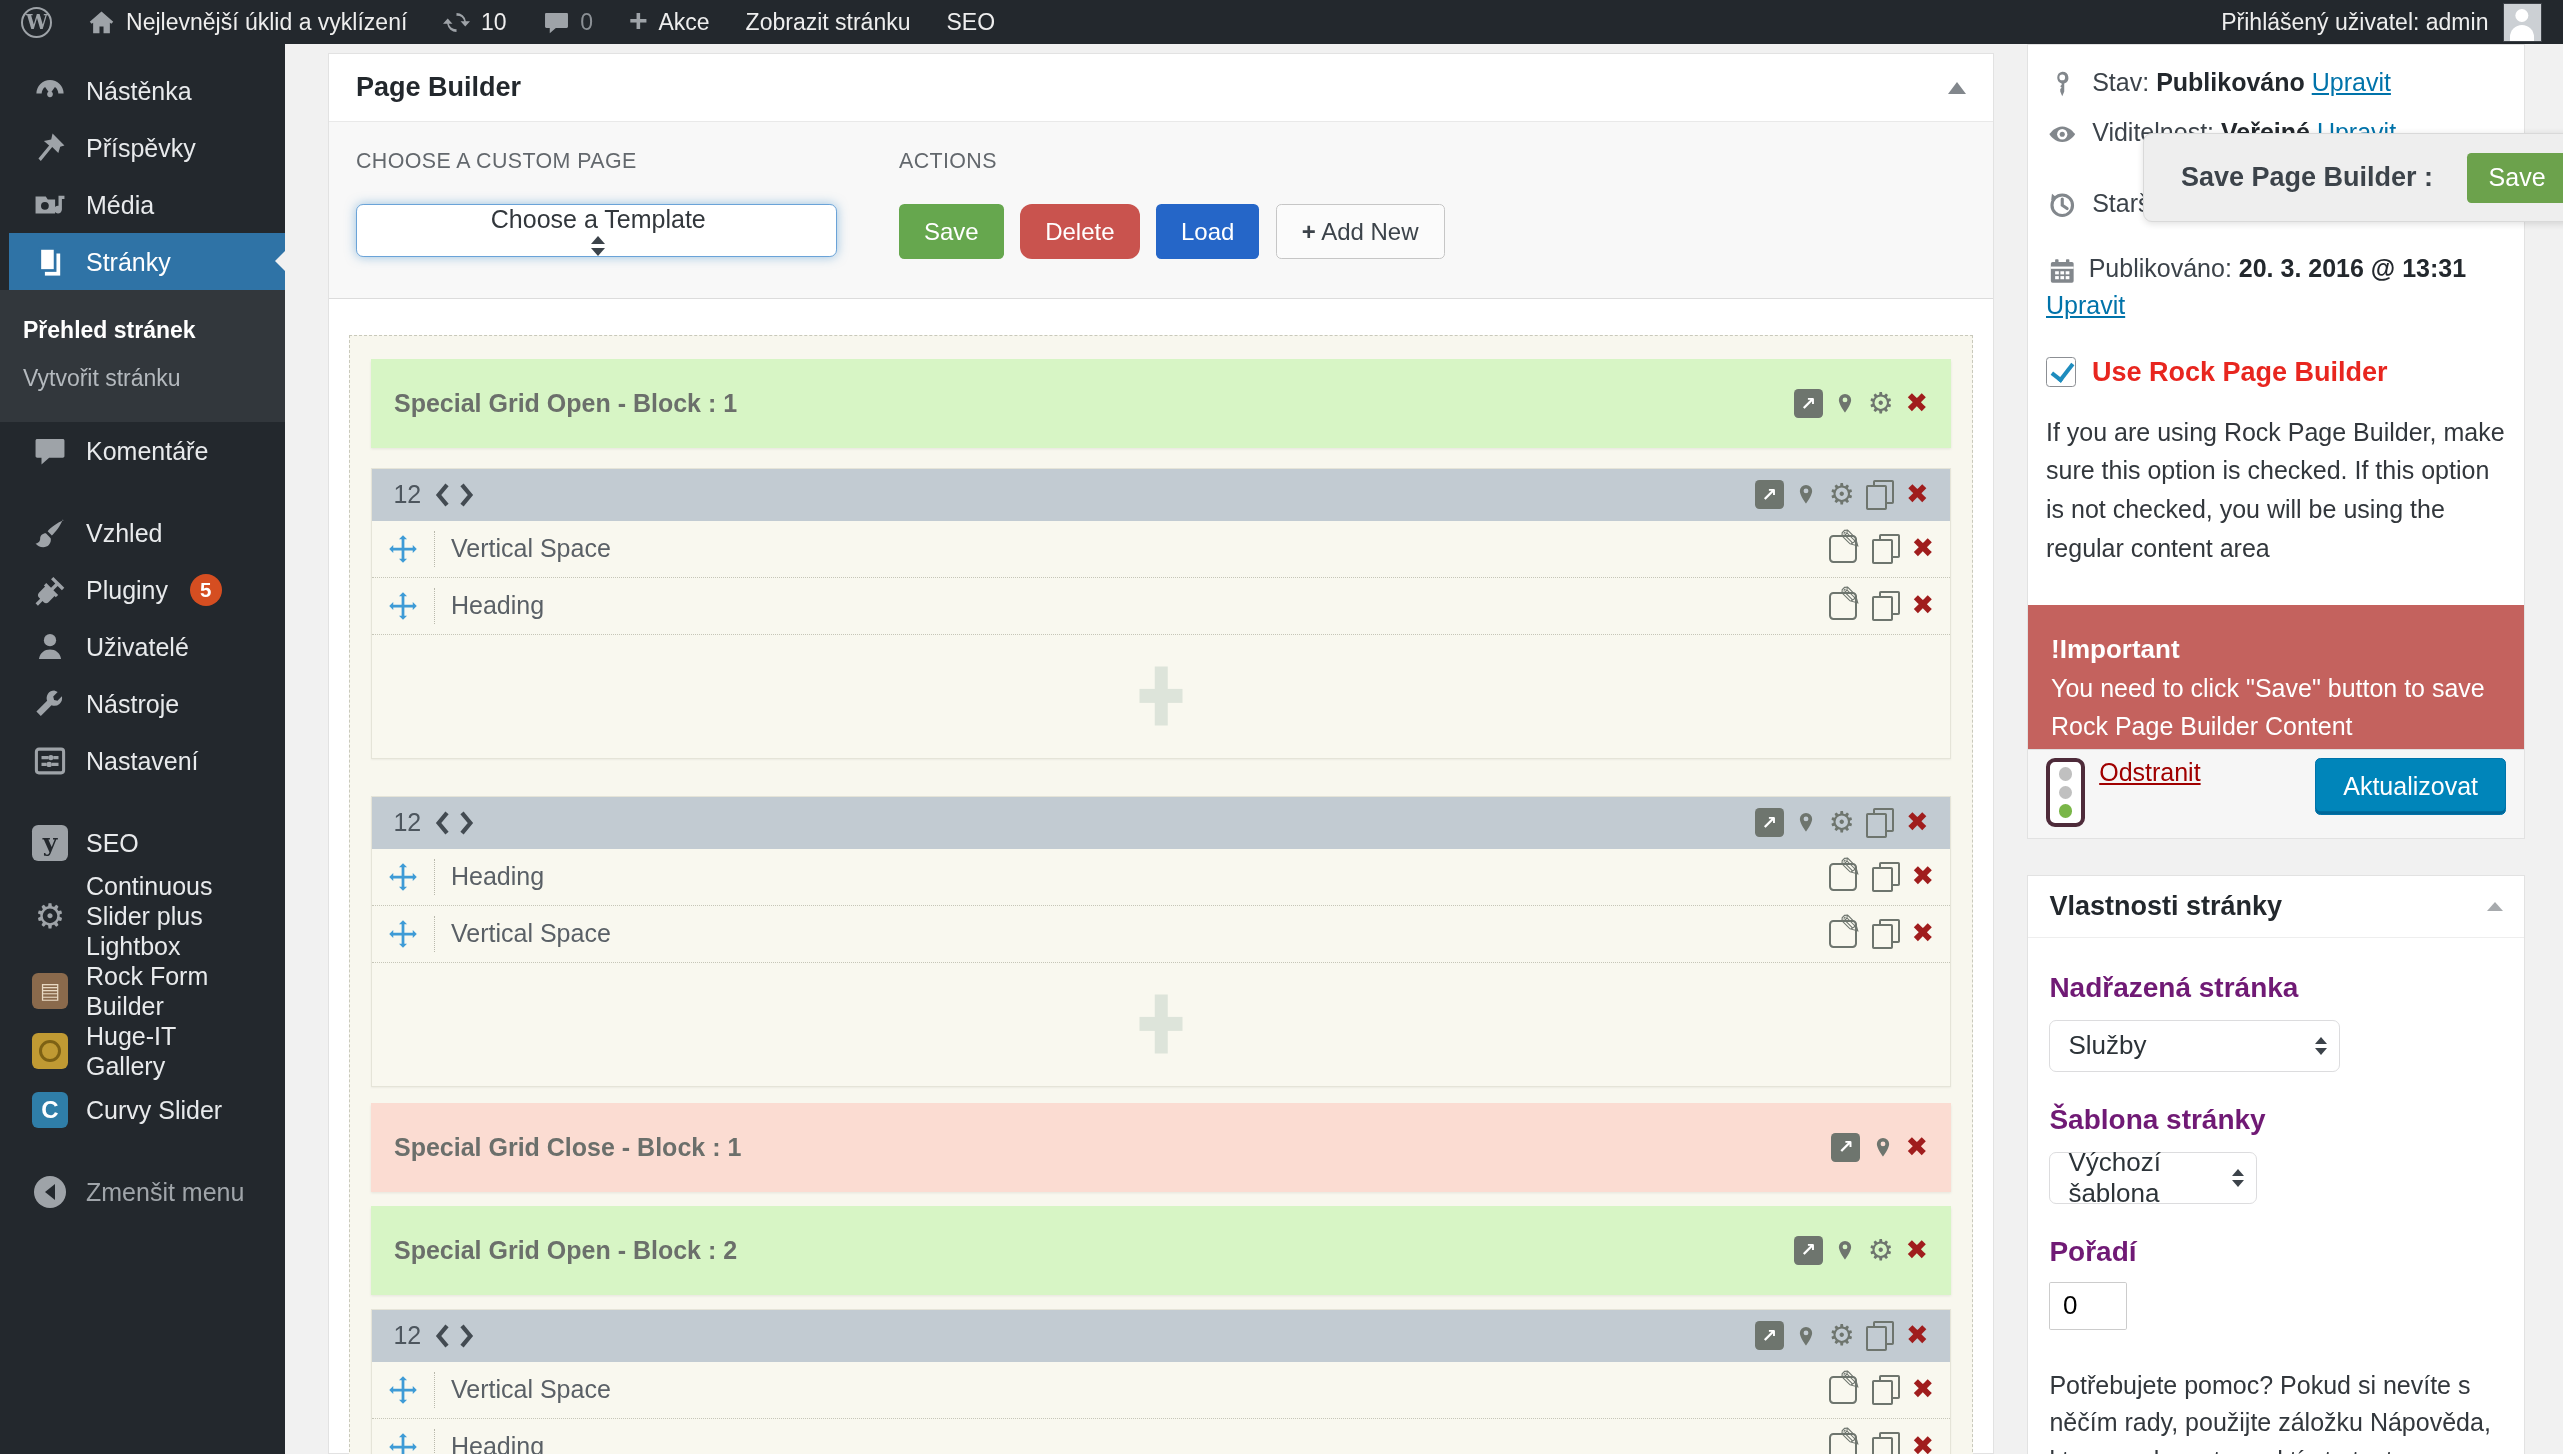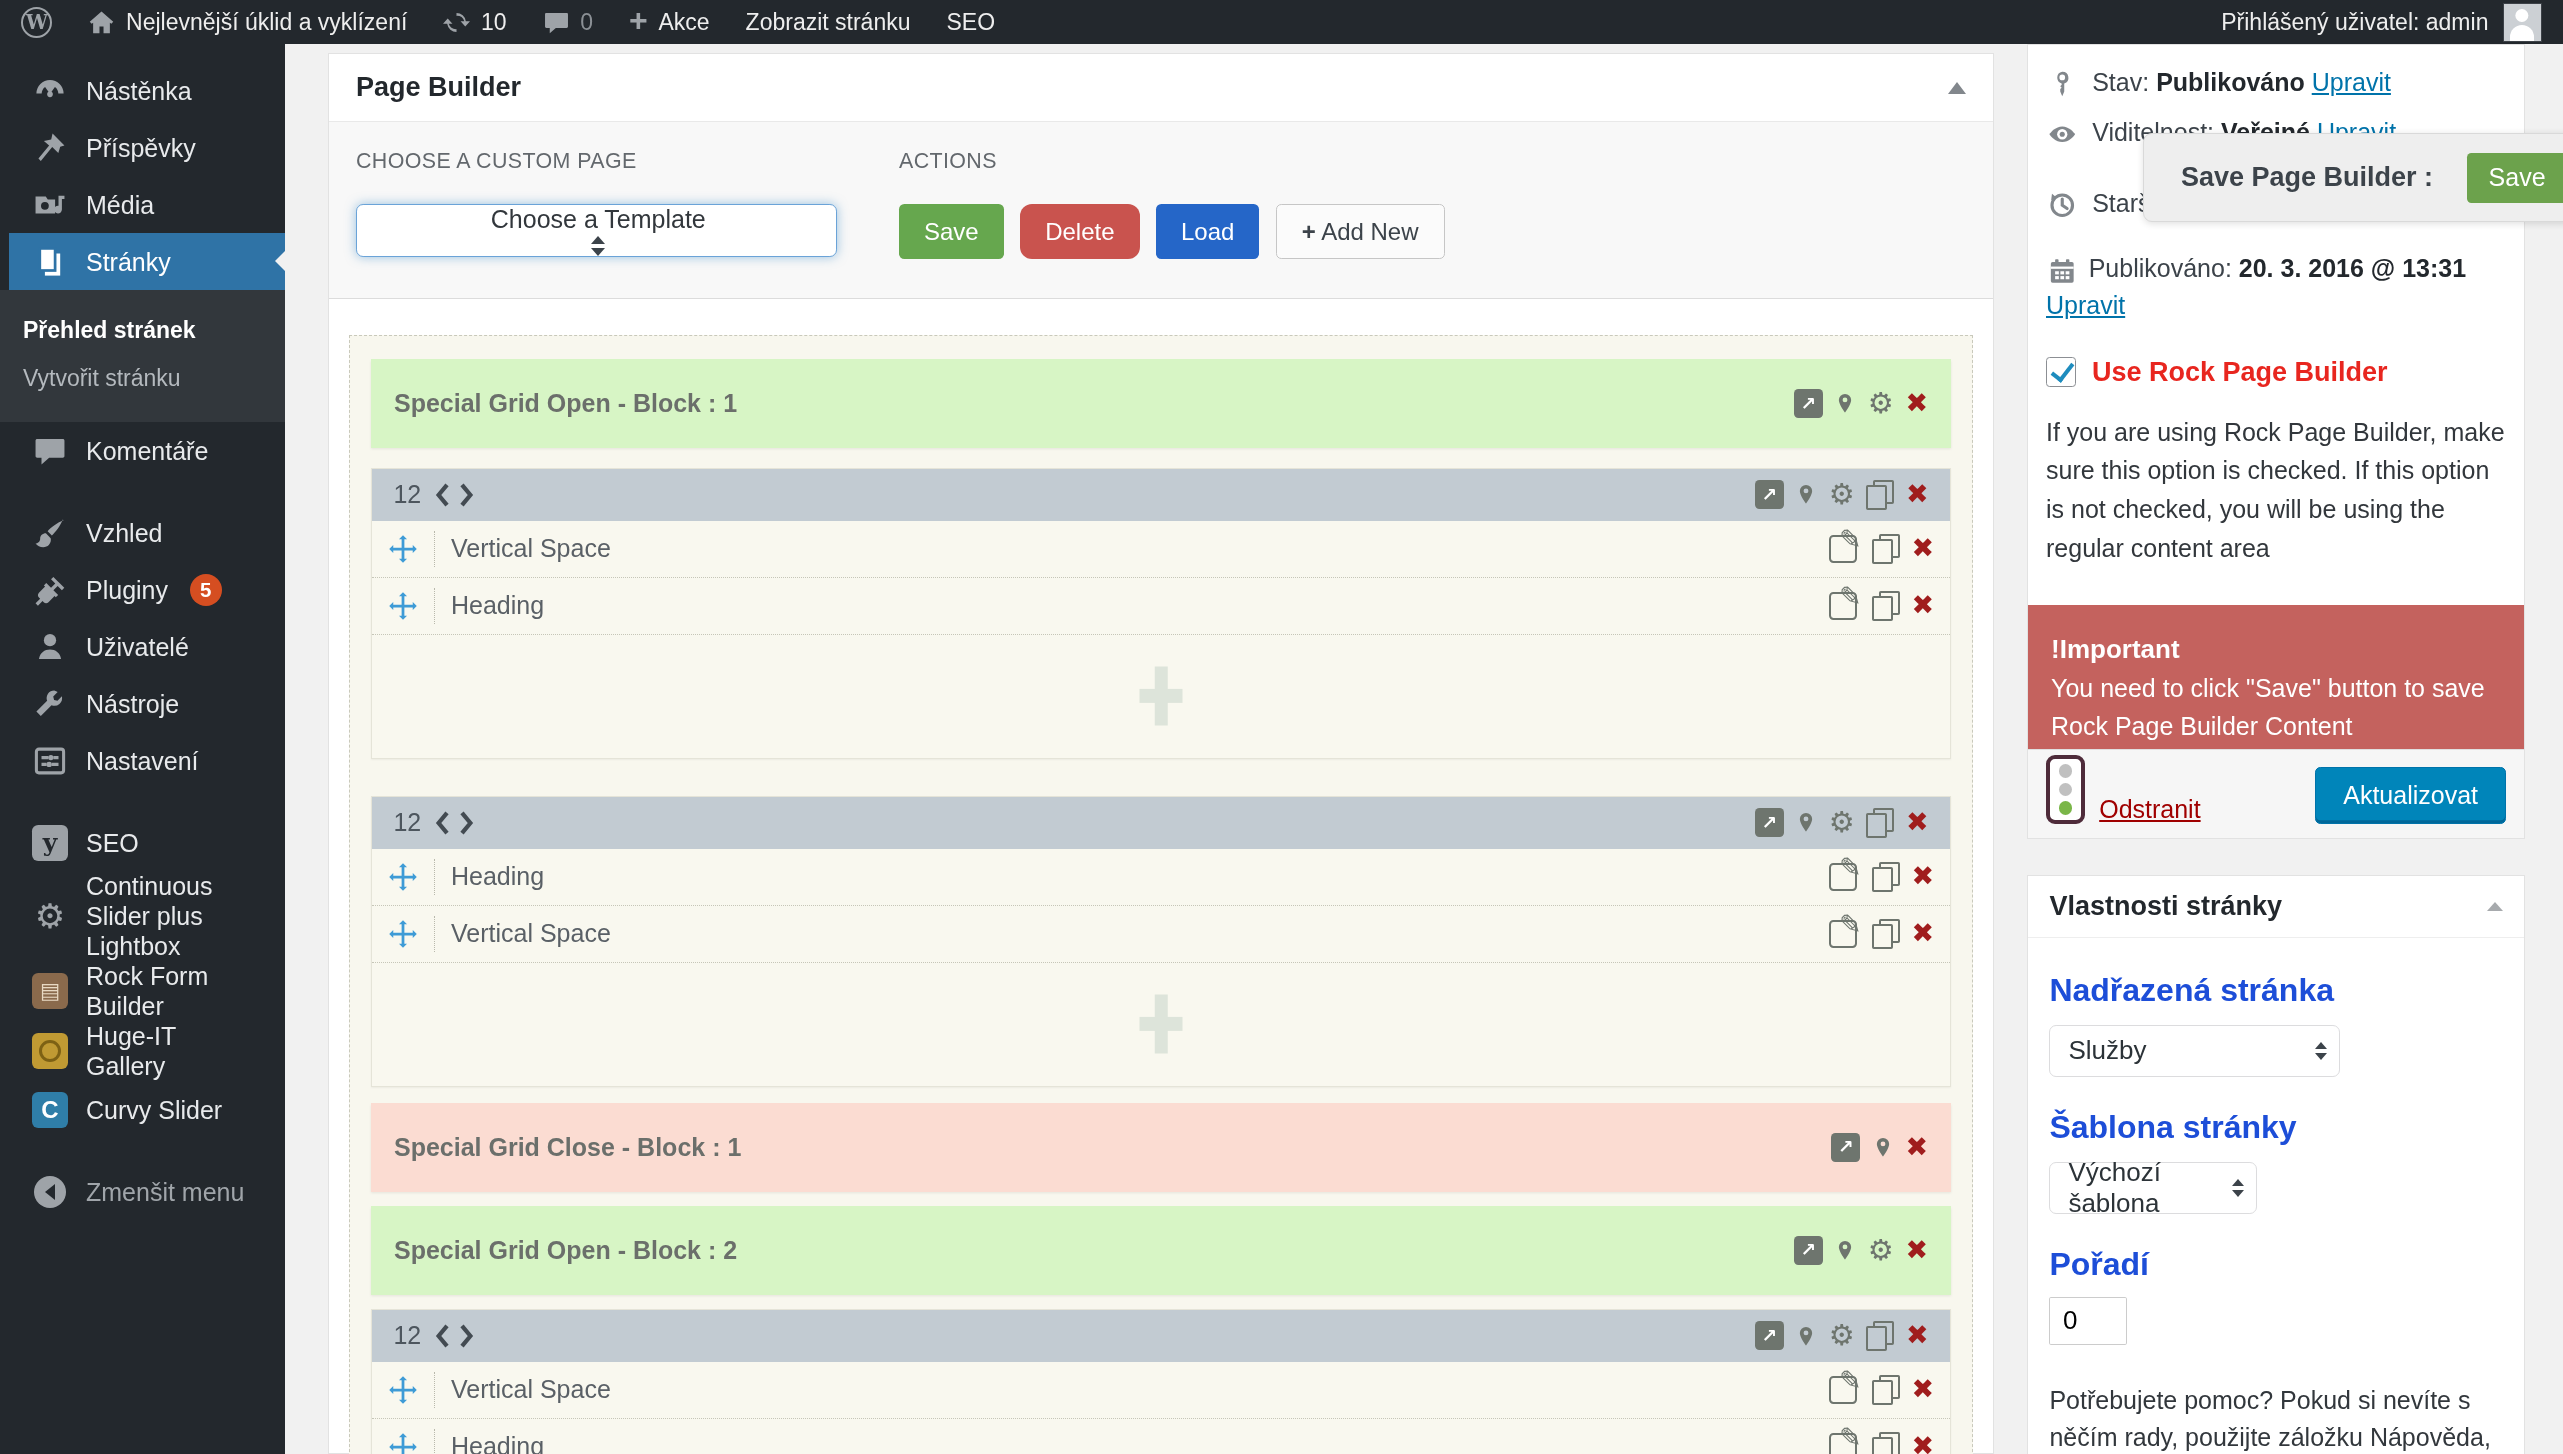--- a/index.html
+++ b/index.html
@@ -146,21 +146,21 @@
   .checkbox { width:30px; height:30px; border:1.8px solid #8c8f94; border-radius:3.6px; background:#fff;
     position:relative; flex-shrink:0; cursor:pointer; }
   .checkbox::after { content:""; position:absolute; left:9px; top:0.9px; width:9px; height:18px;
     border-right:4.4px solid #1e8cbe; border-bottom:4.4px solid #1e8cbe; transform:rotate(38deg); }
   .rpb-label { color:#e8261f; font-weight:bold; font-size:27px; }
   .note { margin-top:25px; font-size:25px; line-height:1.55; color:#32373c; }
   .important { margin:37px -18px 0; background:#c4625e; color:#fff; padding:25px 23px;
     font-size:25px; line-height:1.5; }
   .important b { display:block; margin-bottom:1.8px; font-size:26px; }
   .pub-foot { position:absolute; bottom:0; left:0; right:0; height:89px; background:#f6f6f6;
-    border-top:0.9px solid #e0e0e0; display:flex; align-items:flex-end; padding:14px 18px; }
+    border-top:0.9px solid #e0e0e0; display:flex; align-items:flex-start; padding:8px 18px; }
   .traffic { width:39px; height:69px; border:4.4px solid #4e2b3a; border-radius:9px; background:#fff;
     display:flex; flex-direction:column; align-items:center; justify-content:space-evenly;
     margin-right:14.2px; flex-shrink:0; }
   .dot { width:13.3px; height:13.3px; border-radius:50%; background:#c0c0c0; }
   .dot.g { background:#7ab648; }
   .del-link { color:#a00000; text-decoration:underline; font-size:25px; cursor:pointer; }
   .upd-btn { margin-left:auto; height:57px; padding:0 27px; background:#0085ba; border:0.9px solid #0073aa;
     border-radius:5.3px; color:#fff; font-size:25px; box-shadow:inset 0 -2.7px 0 #006799; cursor:pointer;
     font-family:inherit; }
 
@@ -173,21 +173,21 @@
     font-size:25px; cursor:pointer; font-family:inherit; }
 
   
   #attrbox { position:absolute; left:2027px; top:875px; width:498px; height:623px; background:#fff;
     border:0.9px solid #e2e2e2; }
   .attr-head { height:62px; display:flex; align-items:center; justify-content:space-between;
     padding:0 21.4px; border-bottom:0.9px solid #eee; }
   .attr-title { font-size:27px; font-weight:bold; color:#23282d; }
   .attr-head .tri-up { border-bottom-color:#a7aaad; border-width:8px; border-bottom-width:9.8px; }
   .attr-body { padding:1.8px 21.4px 0; }
-  .flabel { font-size:32px; font-weight:bold; color:#1d4ed8; margin-top:32px; }
+  .flabel { font-size:28px; font-weight:bold; color:#701a75; margin-top:32px; }
   .fselect { margin-top:16px; height:52px; border:1.8px solid #dcdcde; border-radius:7.1px; background:#fff;
     display:flex; align-items:center; justify-content:space-between; padding:0 12.5px 0 18px;
     font-size:26px; color:#2c3338; cursor:pointer; }
   .fselect.parent { width:291px; }
   .fselect.tpl { width:208px; }
   .fselect .sel-arr i { border-left-width:6.2px; border-right-width:6.2px; }
   .fselect .sel-arr .u { border-bottom-width:7.1px; }
   .fselect .sel-arr .d { border-top-width:7.1px; }
   .order-input { margin-top:14.2px; width:78px; height:48px; border:0.9px solid #ccc; border-radius:1.8px;
     font-size:26px; padding:0 12.5px; font-family:inherit; }

